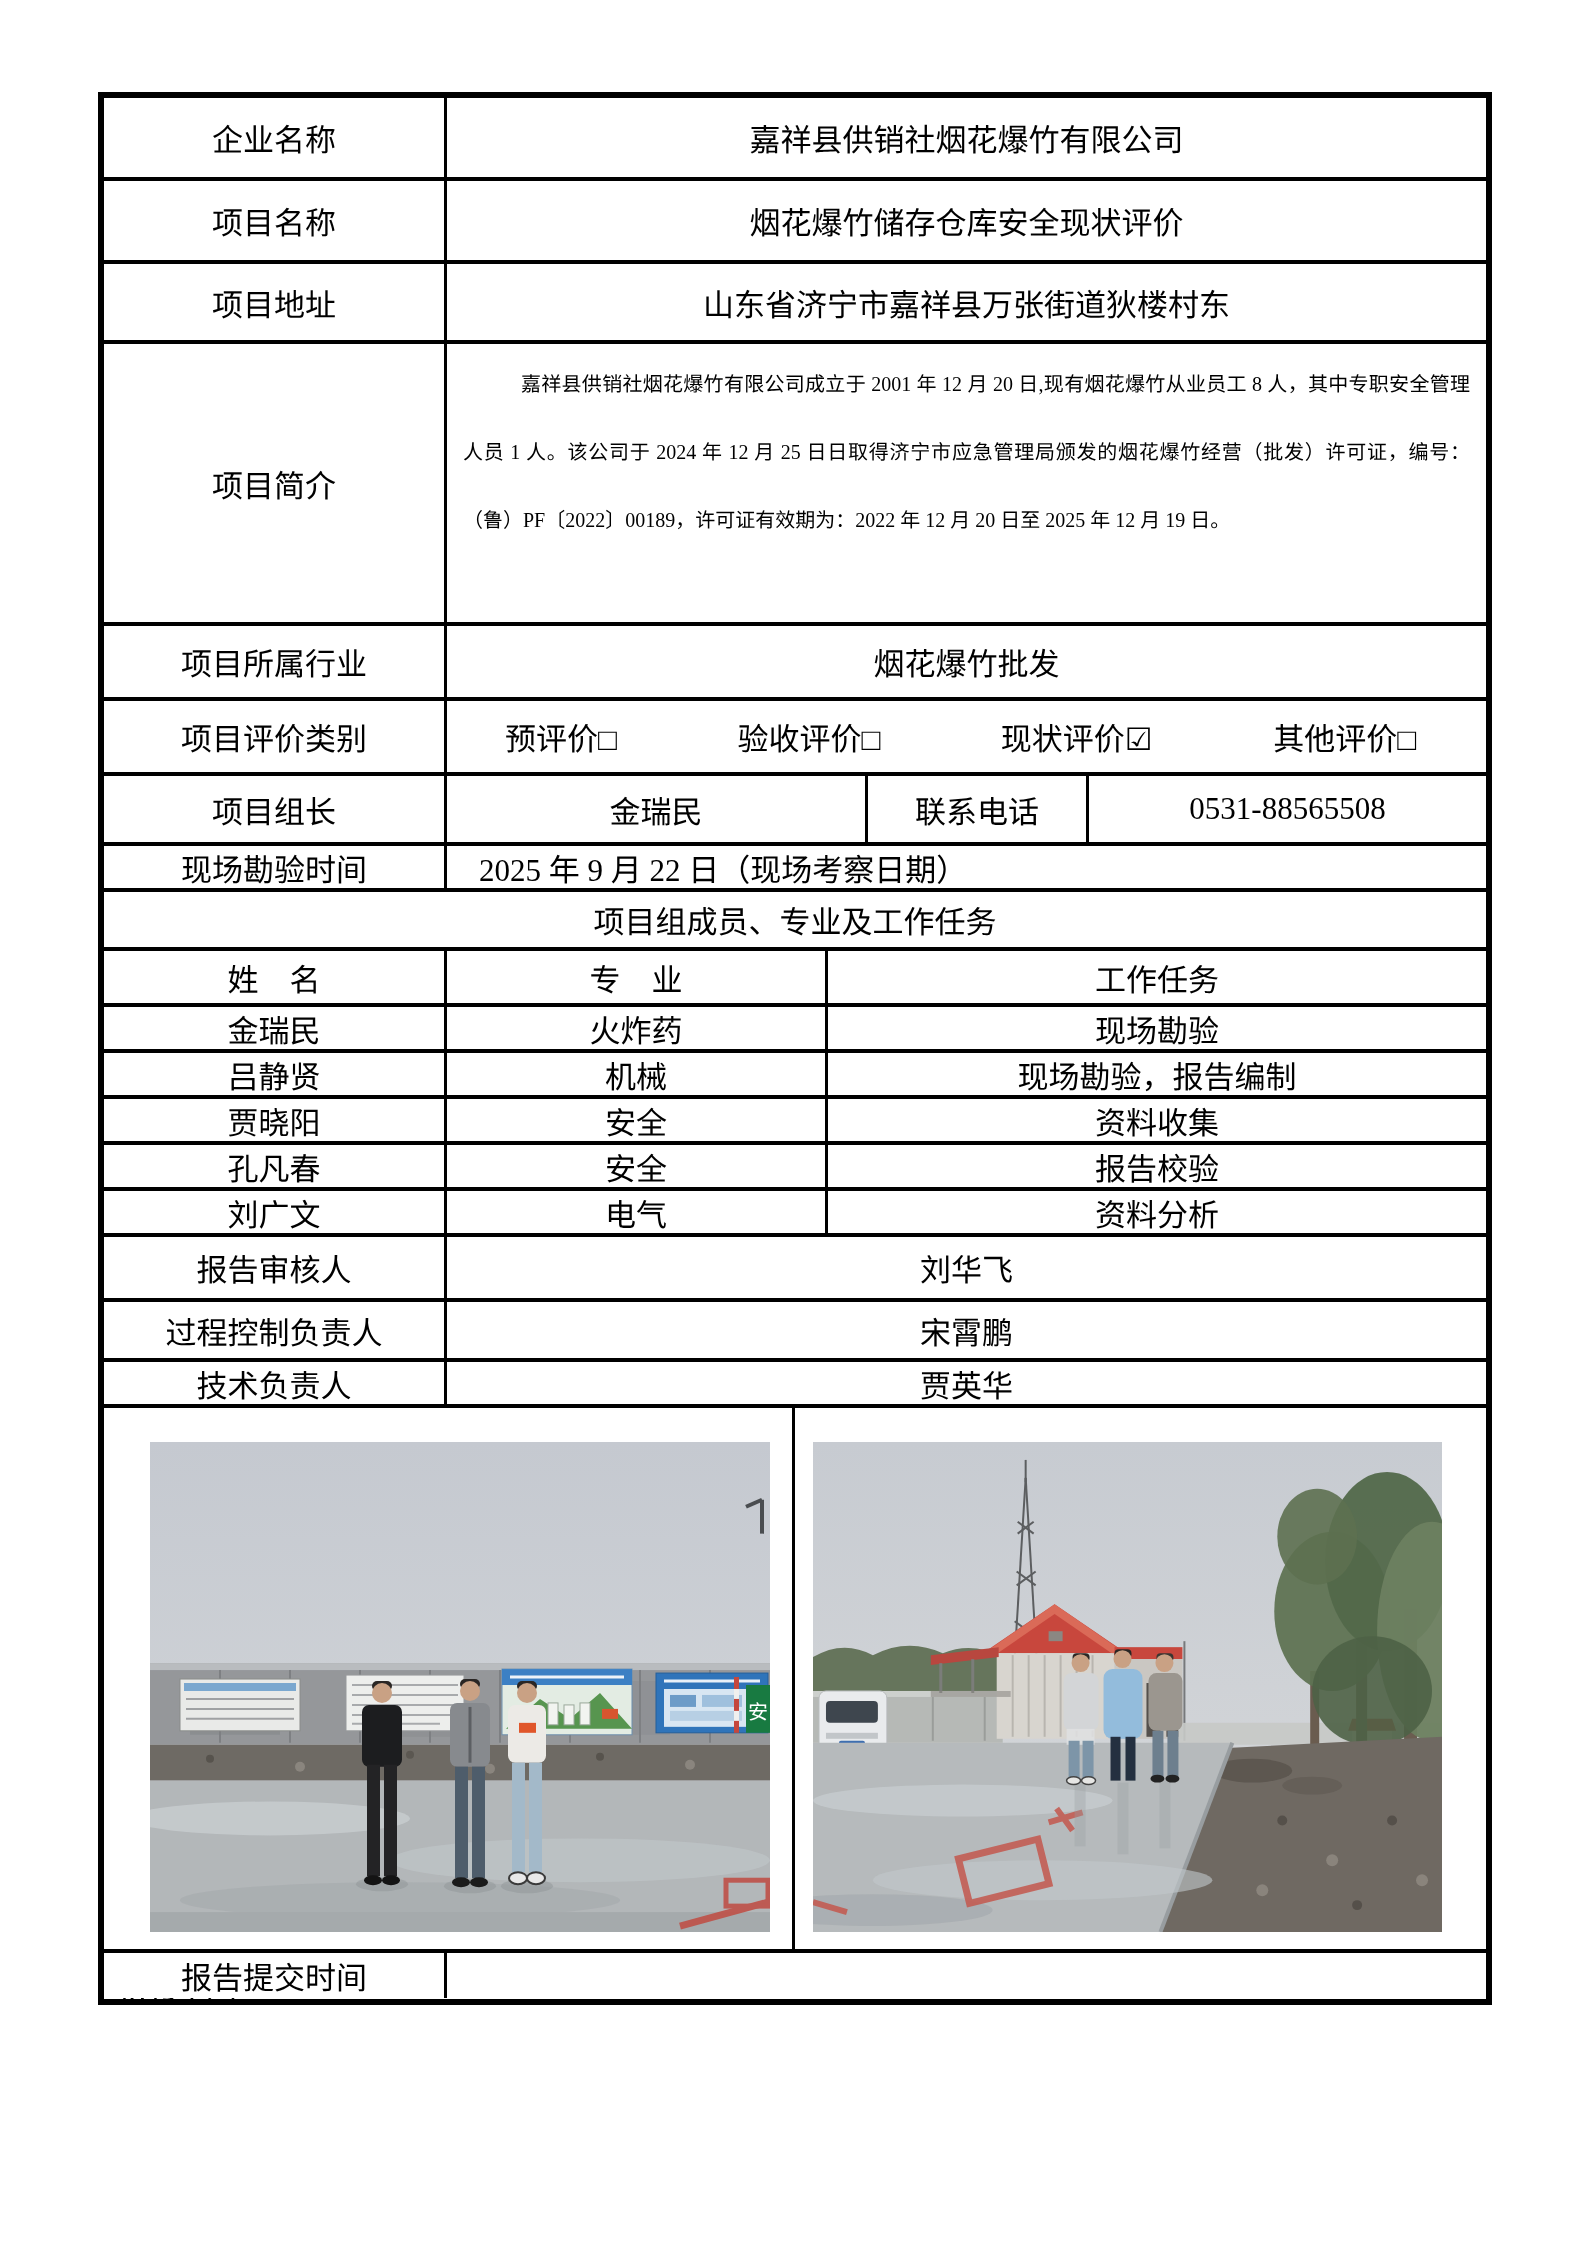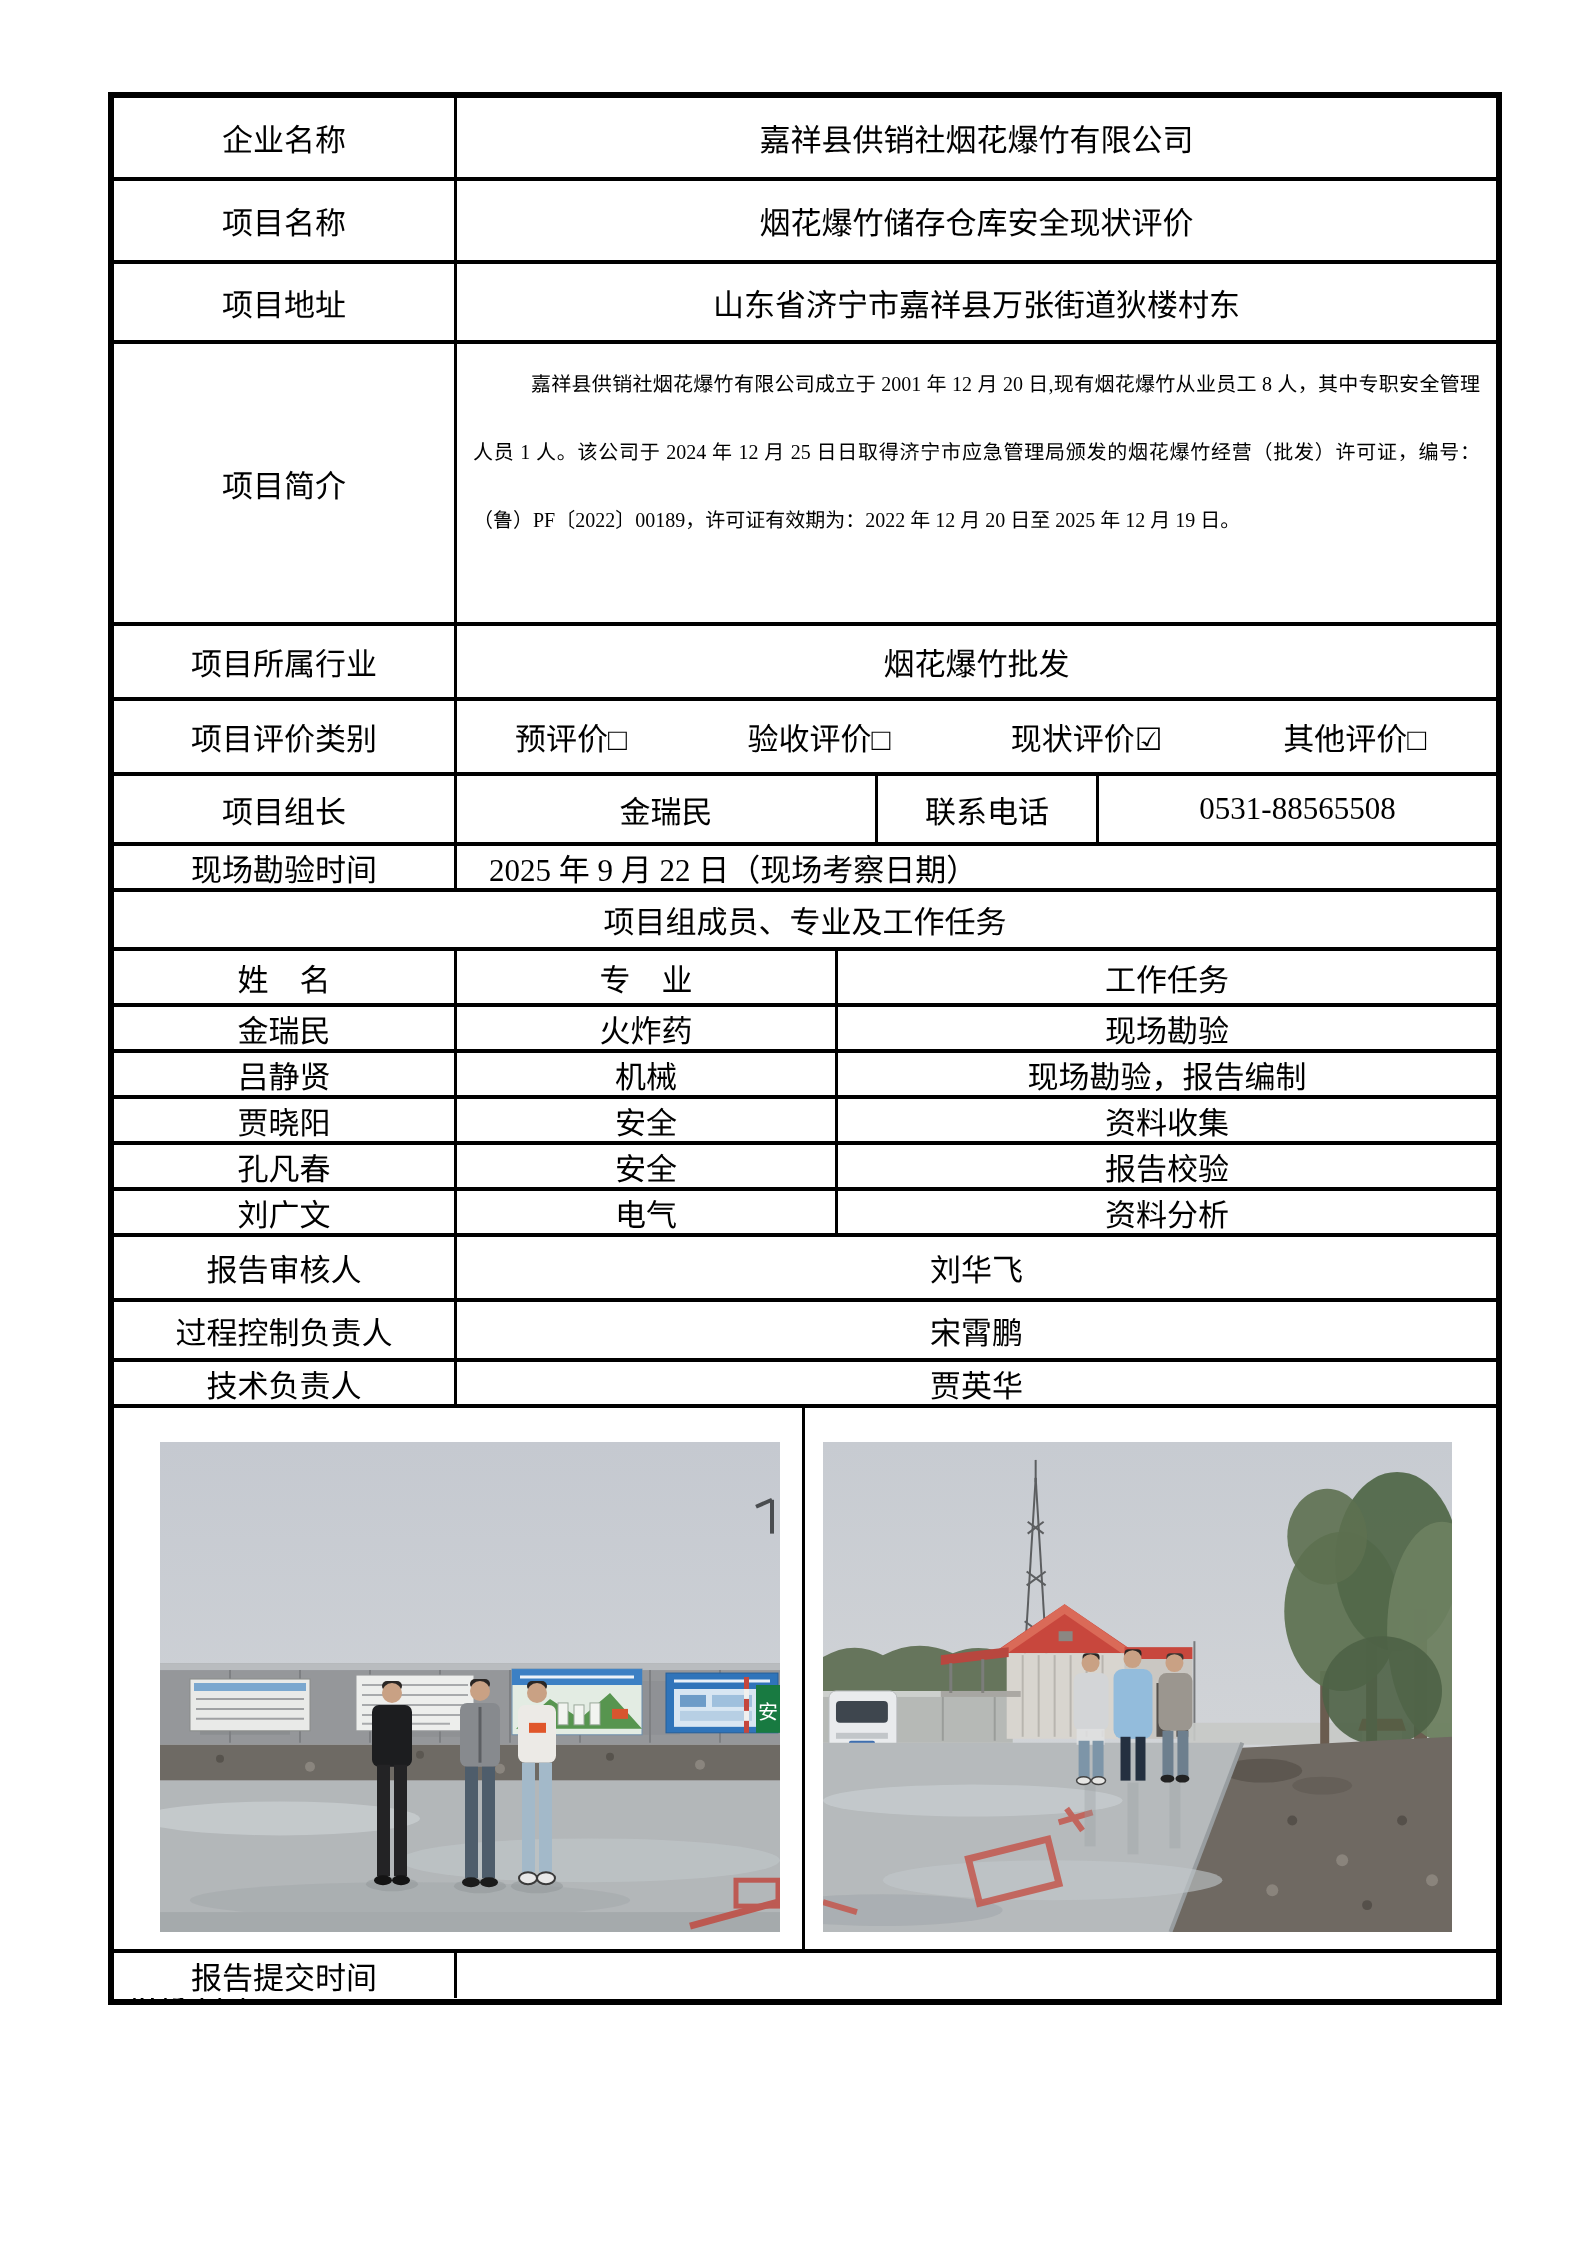--- a/index.html
+++ b/index.html
@@ -1,21 +1,21 @@
 <!DOCTYPE html>
 <html lang="zh-CN"><head>
 <meta charset="utf-8">
 <style>
   html,body{margin:0;padding:0;}
   body{
     width:1587px;height:2251px;background:#ffffff;position:relative;overflow:hidden;
     font-family:"Liberation Serif","DejaVu Serif",serif;color:#000;
   }
   .tbl{
-    position:absolute;left:108px;top:92px;width:1394px;
+    position:absolute;left:98px;top:92px;width:1394px;
     border:6px solid #000;box-sizing:border-box;background:#fff;
   }
   .row{display:flex;box-sizing:border-box;border-bottom:4px solid #000;}
   .row:last-child{border-bottom:none;flex-direction:column;}
   .cell{
     box-sizing:border-box;border-right:3px solid #000;
     display:flex;align-items:center;justify-content:center;
     font-size:31px;overflow:hidden;background:#fff;
   }
   .cell:last-child{border-right:none;flex:1;}

